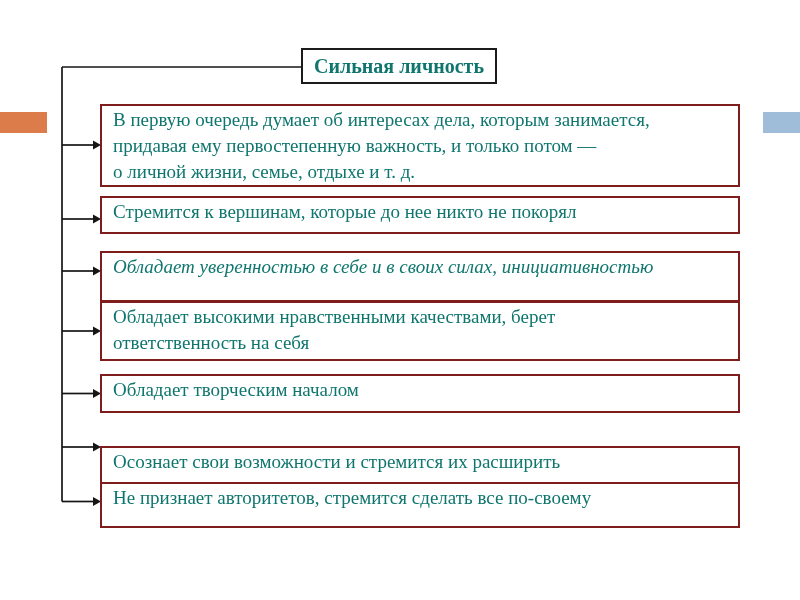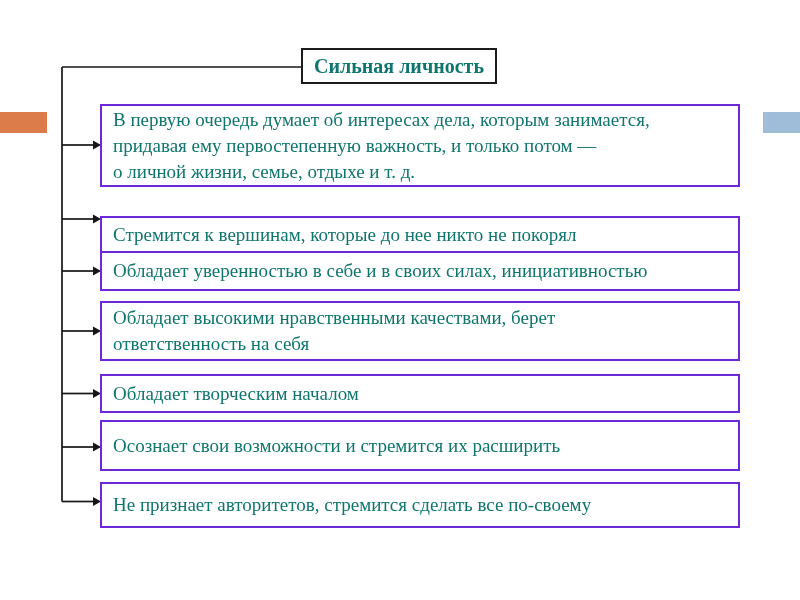--- a/index.html
+++ b/index.html
@@ -37,35 +37,35 @@
     background: #ffffff;
     display: flex; align-items: center; justify-content: center;
     font-weight: bold;
     font-size: 20px;
     box-sizing: border-box;
   }
   .item-box {
     position: absolute;
     left: 100px;
     width: 640px;
-    border: 2px solid #6d28d9;
+    border: 2px solid #7f1d1d;
     background: #ffffff;
     box-sizing: border-box;
-    display: flex; align-items: center;
+    display: flex; align-items: flex-start;
     padding: 1px 6px 1px 11px;
     font-size: 19px;
     line-height: 26px;
   }
   .item-box .txt { white-space: pre-line; }
   .b1 { top: 104px; height: 83px; }
-  .b2 { top: 216px; height: 38px; }
-  .b3 { top: 251px; height: 40px; }
+  .b2 { top: 196px; height: 38px; }
+  .b3 { top: 251px; height: 51px; font-style: italic; }
   .b4 { top: 301px; height: 60px; }
   .b5 { top: 374px; height: 39px; }
-  .b6 { top: 420px; height: 51px; }
+  .b6 { top: 446px; height: 51px; }
   .b7 { top: 482px; height: 46px; }
 </style>
 </head>
 <body>
 
 <div class="slide">
 
   <div class="accent left" style="background: rgb(220, 124, 74);"></div>
   <div class="accent right" style="background: rgb(159, 188, 217);"></div>
 

